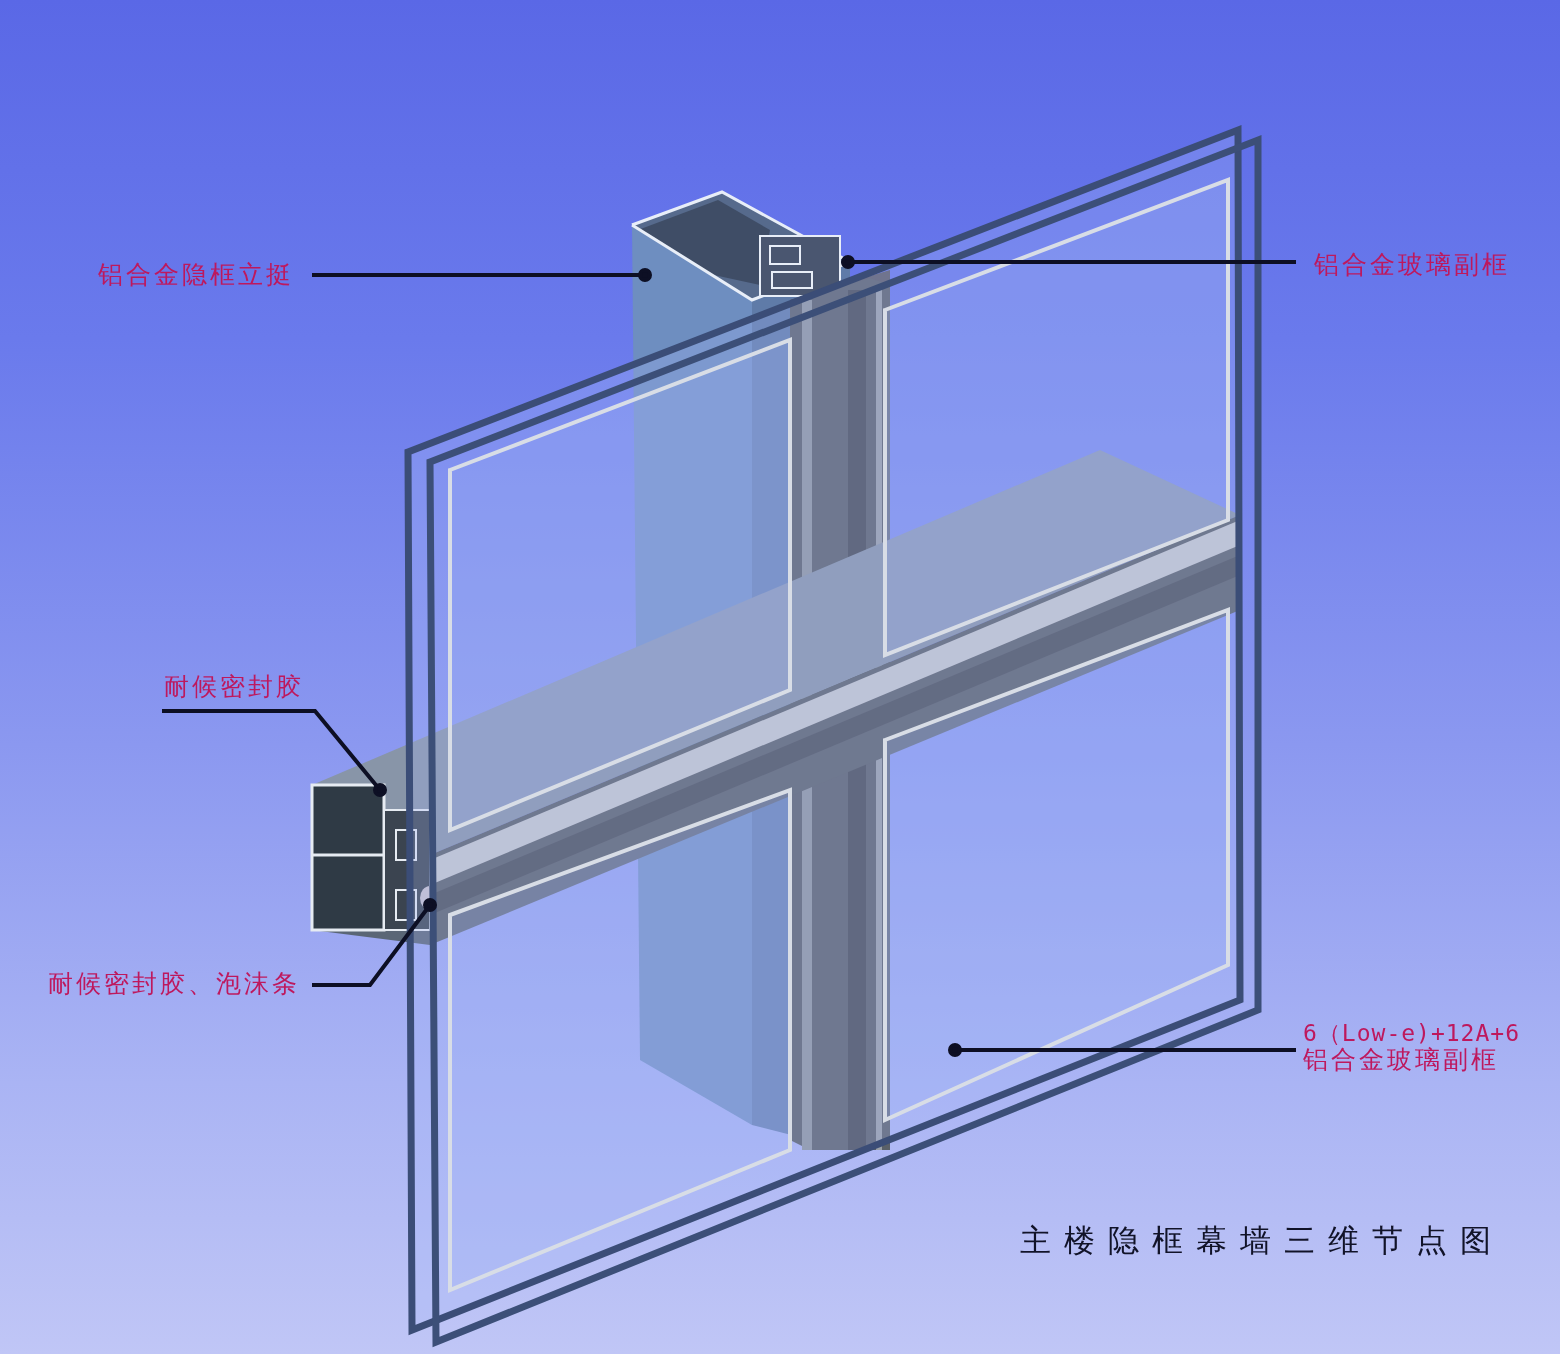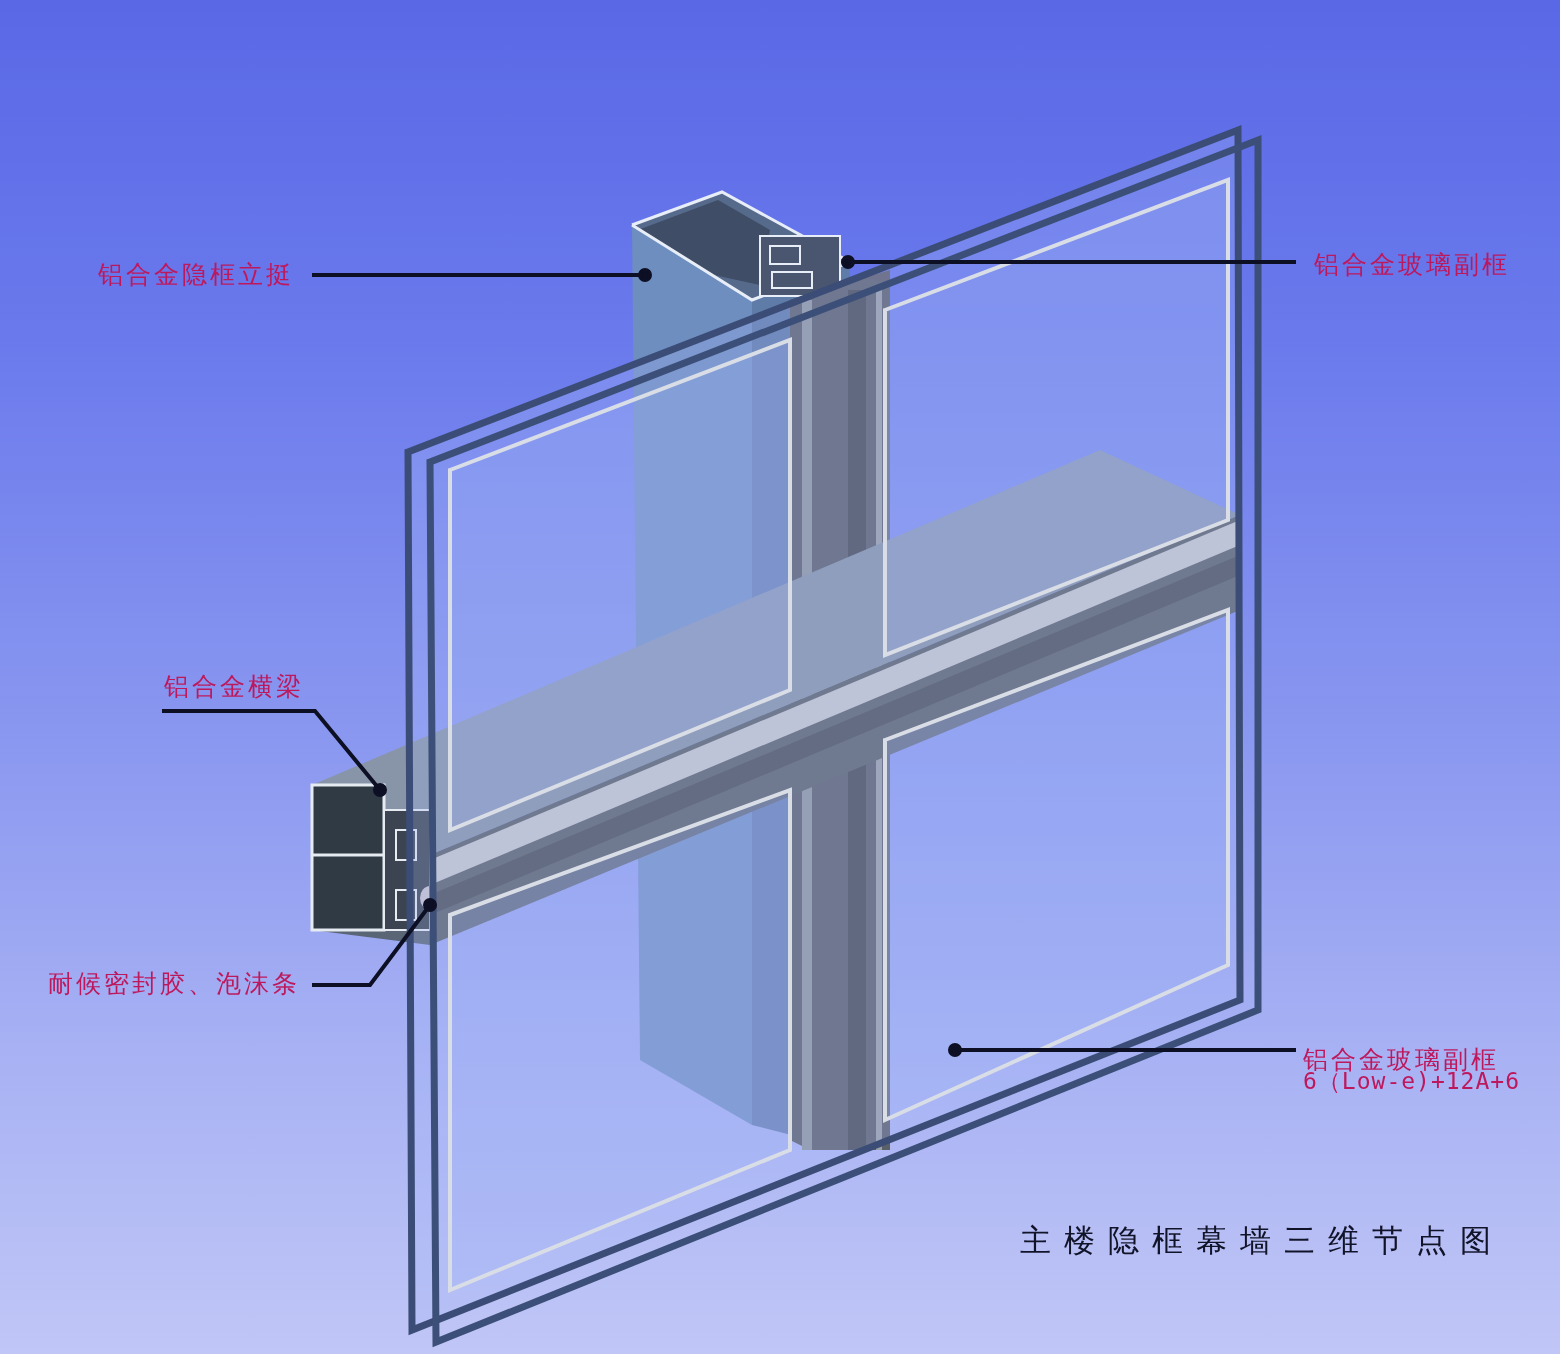--- a/index.html
+++ b/index.html
@@ -6,21 +6,21 @@
   body {
     width:1560px; height:1354px; overflow:hidden; position:relative;
     background: linear-gradient(180deg, #5a68e6 0%, #6a7aec 25%, #8b98f0 55%, #aab4f4 80%, #c0c6f6 100%);
     font-family: "DejaVu Sans", sans-serif;
   }
   #scene { position:absolute; left:0; top:0; width:1560px; height:1354px; }
   .label {
     position:absolute; color:#be185d; font-size:25px; letter-spacing:3px;
     white-space:nowrap; line-height:1;
   }
-  .label-mono { font-family: "DejaVu Sans Mono", monospace; font-size:23px; letter-spacing:1px;margin-top:48px; }
+  .label-mono { font-family: "DejaVu Sans Mono", monospace; font-size:23px; letter-spacing:1px; }
   .title { font-size:31px; letter-spacing:13px; color:#111328;text-align:center; }
 </style>
 </head>
 <body>
 
 <svg id="scene" viewBox="0 0 1560 1354" xmlns="http://www.w3.org/2000/svg">
 
   <g>
     <polygon points="632,225 722,192 850,262 752,300" fill="#566a8c"></polygon>
     <polygon points="638,230 718,200 770,230 760,285 700,272" fill="#3f4d66"></polygon>
@@ -89,17 +89,17 @@
       </g>
     <g>
         <line x1="955" y1="1050" x2="1296" y2="1050"></line>
         <circle cx="955" cy="1050" r="5" fill="#0d0f24"></circle>
       </g>
   </g>
 </svg>
 
 <div class="label" style="left:98px; top:262px;">铝合金隐框立挺</div>
 <div class="label" style="left:1303px; top:252px;margin-left:11px;">铝合金玻璃副框</div>
-<div class="label" style="left:164px; top:674px;">铝合金横梁</div>
+<div class="label" style="left:164px; top:674px;">耐候密封胶</div>
 <div class="label" style="left:48px; top:971px;">耐候密封胶、泡沫条</div>
 <div class="label label-mono" style="left:1303px; top:1022px;">6（Low-e)+12A+6</div>
 <div class="label" style="left:1303px; top:1047px;">铝合金玻璃副框</div>
 <div class="label title" style="left:1020px; top:1225px;">主楼隐框幕墙三维节点图</div>
 
 </body></html>

